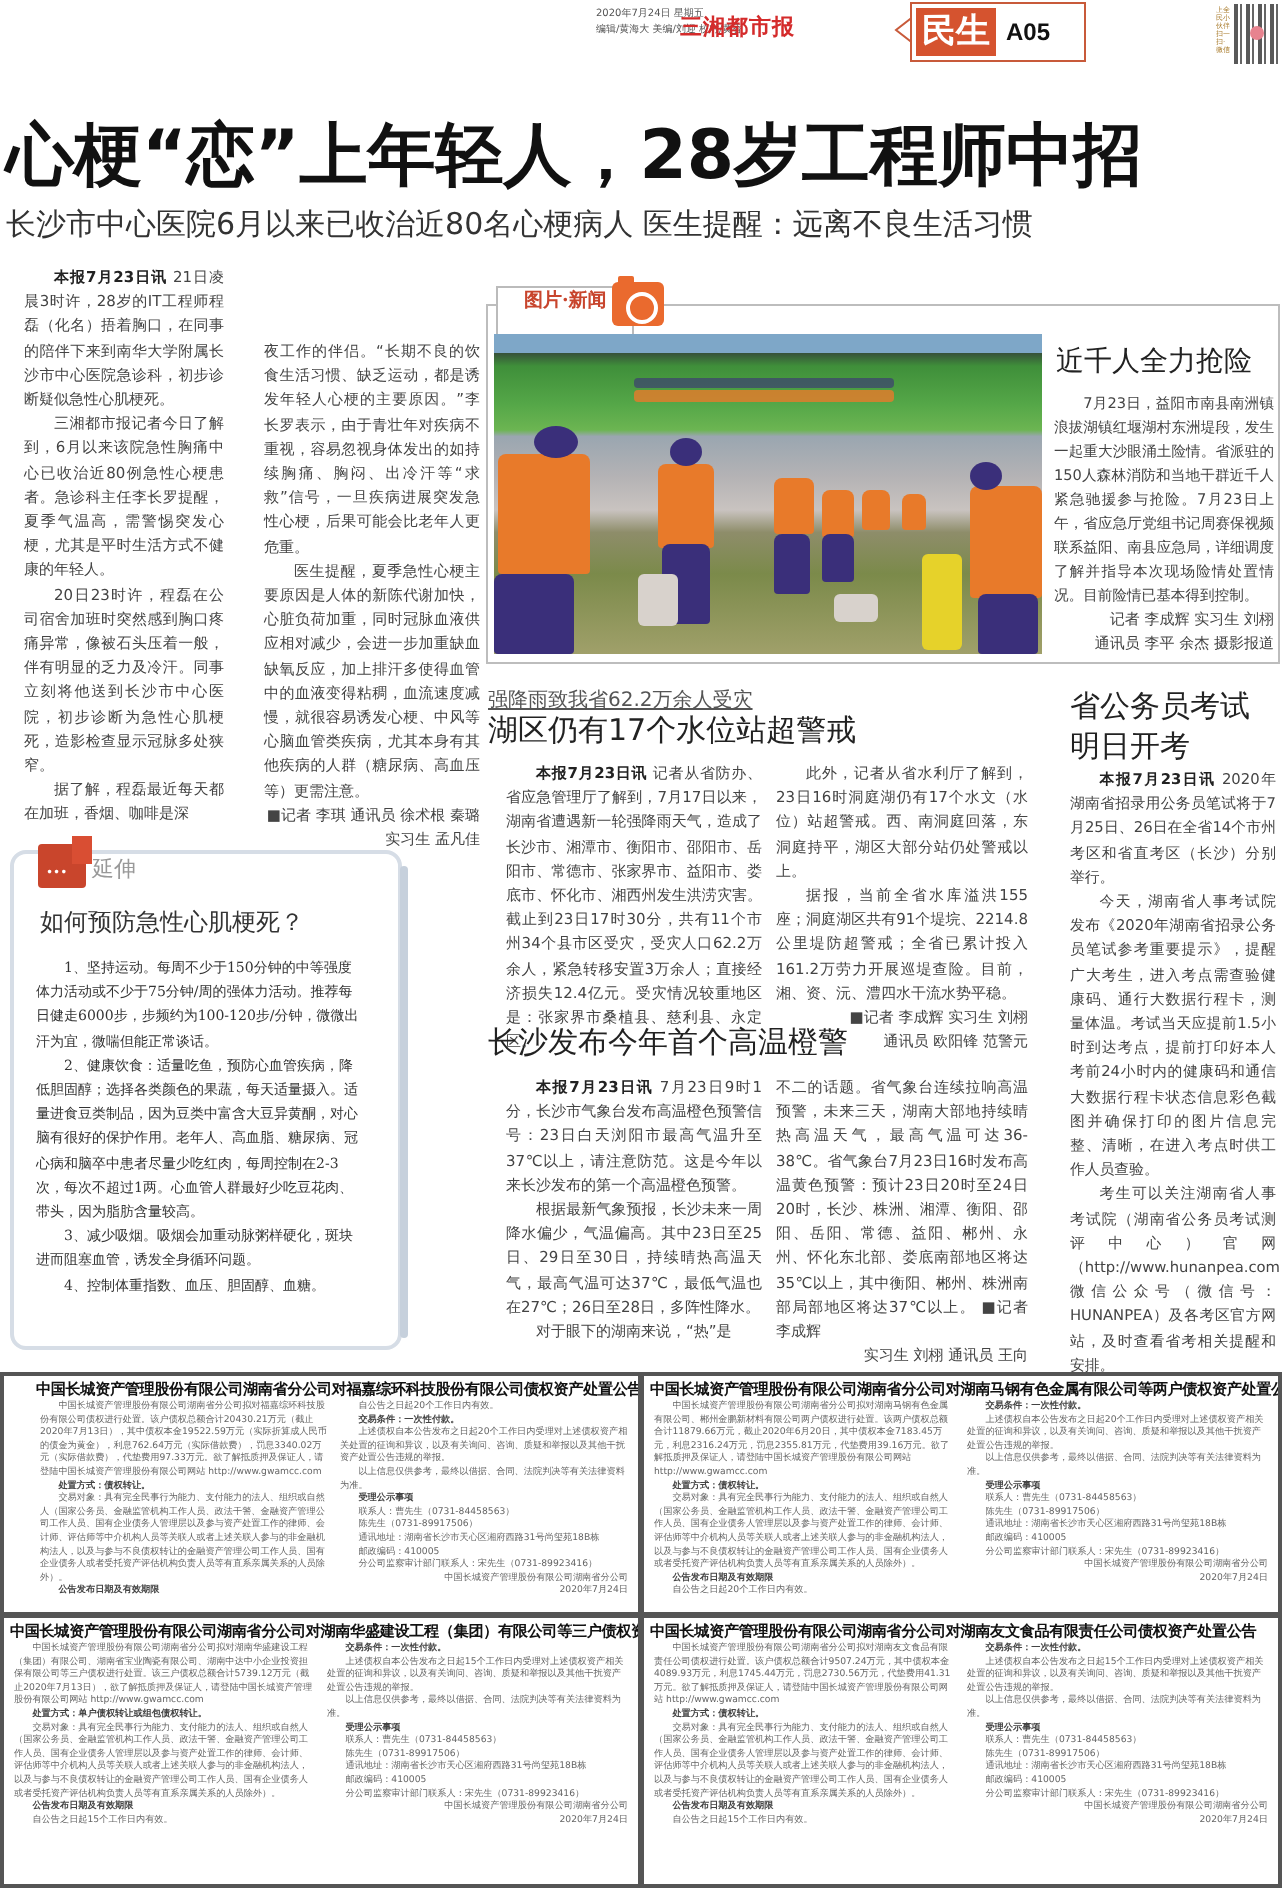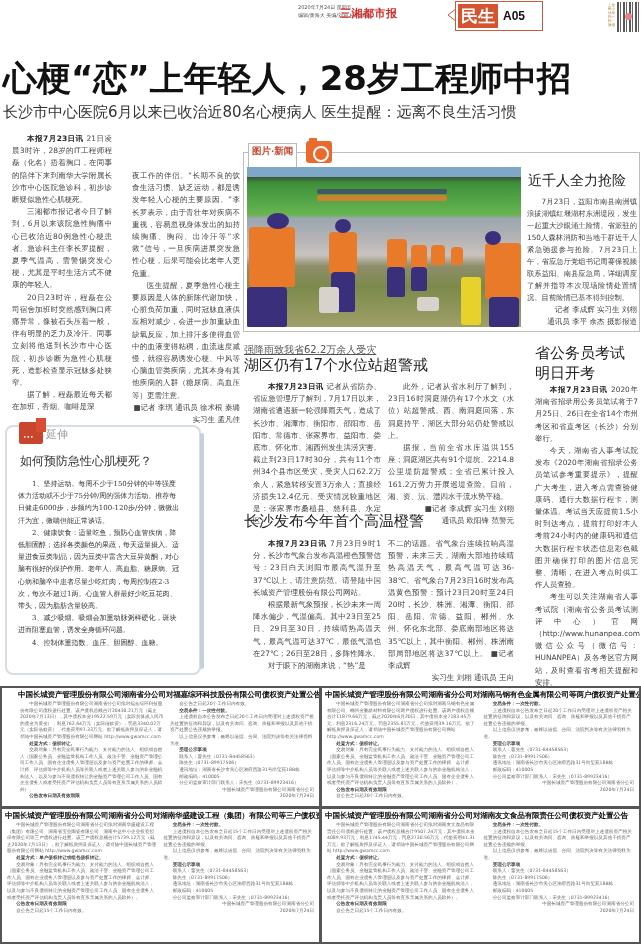--- a/index.html
+++ b/index.html
@@ -40,21 +40,21 @@
   .side-icon { left: 19px; top: 422px; width: 24px; height: 22px; background: #c9452c; border-radius: 2px; }
   .side-icon::before { content:""; position:absolute; right:-3px; top:-4px; width:10px; height:14px; background:#d94e33; }
   .side-icon span { position:absolute; left:4px; bottom:4px; font-size:6px; color:#fff; letter-spacing:0px; line-height:6px; }
   .side-tag { left: 46px; top: 427px; font-size: 11px; color: #999; }
   .side-title { left: 20px; top: 453px; font-size: 12px; color: #333; }
   .side-body { left: 18px; top: 478px; width: 164px; font-size: 7px; line-height: 12.2px; color: #333; font-family: "DejaVu Serif", serif; }
   .side-body p { text-indent: 2em; }
 
   
   .photo-frame { left: 243px; top: 152px; width: 397px; height: 180px; border: 1px solid #bdbdbd; }
-  .photo-label { left: 248px; top: 143px; height: 27px; padding: 0 3px; background: #fff; border: 1px solid #bbb; font-size: 9.5px; font-weight: bold; color: #c8452d; line-height: 14px; font-family: "DejaVu Serif", serif; }
+  .photo-label { left: 248px; top: 143px; height: 27px; padding: 0 13px; background: #fff; border: 1px solid #bbb; font-size: 9.5px; font-weight: bold; color: #c8452d; line-height: 14px; font-family: "DejaVu Serif", serif; }
   .camera { left: 306px; top: 141px; width: 26px; height: 22px; background: #ea6a2e; border-radius: 3px; }
   .camera::before { content:""; position:absolute; left:7px; top:5px; width:12px; height:12px; border:2px solid #fff; border-radius:50%; }
   .camera::after { content:""; position:absolute; left:3px; top:-3px; width:8px; height:4px; background:#ea6a2e; border-radius:1px; }
   .photo { left: 247px; top: 167px; width: 274px; height: 160px; overflow: hidden;
       background: linear-gradient(180deg, #7ea7c8 0%, #7ea7c8 6%, #37513a 6%, #3f8f3a 10%, #55a748 22%, #6cb552 30%, #9aa6b0 32%, #b5b3b5 45%, #c9c3c0 55%, #8e8d6a 62%, #7b8a4a 75%, #a0a06a 100%); }
   .photo .p { position: absolute; border-radius: 4px 4px 2px 2px; }
   .photo .vest { background: #e87a2a; }
   .photo .shirt { background: #3a2f7a; }
   .photo .bag { background: #d8d2cc; border-radius: 3px; }
   .photo .yel { background: #e6d22a; border-radius: 3px; }
@@ -187,21 +187,21 @@
     <p>此外，记者从省水利厅了解到，23日16时洞庭湖仍有17个水文（水位）站超警戒。西、南洞庭回落，东洞庭持平，湖区大部分站仍处警戒以上。</p>
     <p>据报，当前全省水库溢洪155座；洞庭湖区共有91个堤垸、2214.8公里堤防超警戒；全省已累计投入161.2万劳力开展巡堤查险。目前，湘、资、沅、澧四水干流水势平稳。</p>
     <div class="byline">■记者 李成辉 实习生 刘栩</div>
     <div class="byline">通讯员 欧阳锋 范警元</div>
   </div>
 </article>
 
 <article>
   <h3 class="abs heat-title" style="font-weight:normal">长沙发布今年首个高温橙警</h3>
   <div class="abs col heat-c1">
-    <p><span class="lead">本报7月23日讯</span><span> 7月23日9时1分，长沙市气象台发布高温橙色预警信号：23日白天浏阳市最高气温升至37℃以上，请注意防范。请登陆中国长城资产管理股份有限公司网站。</span></p>
+    <p><span class="lead">本报7月23日讯</span><span> 7月23日9时1分，长沙市气象台发布高温橙色预警信号：23日白天浏阳市最高气温升至37℃以上，请注意防范。这是今年以来长沙发布的第一个高温橙色预警。</span></p>
     <p>根据最新气象预报，长沙未来一周降水偏少，气温偏高。其中23日至25日、29日至30日，持续晴热高温天气，最高气温可达37℃，最低气温也在27℃；26日至28日，多阵性降水。</p>
     <p>对于眼下的湖南来说，“热”是</p>
   </div>
   <div class="abs col heat-c2">
     <p style="text-indent:0"><span>不二的话题。省气象台连续拉响高温预警，未来三天，湖南大部地持续晴热高温天气，最高气温可达36-38℃。省气象台7月23日16时发布高温黄色预警：预计23日20时至24日20时，长沙、株洲、湘潭、衡阳、邵阳、岳阳、常德、益阳、郴州、永州、怀化东北部、娄底南部地区将达35℃以上，其中衡阳、郴州、株洲南部局部地区将达37℃以上。</span> <b style="font-weight:normal">■记者 李成辉</b></p>
     <div class="byline">实习生 刘栩 通讯员 王向</div>
   </div>
 </article>
 
 <article>

